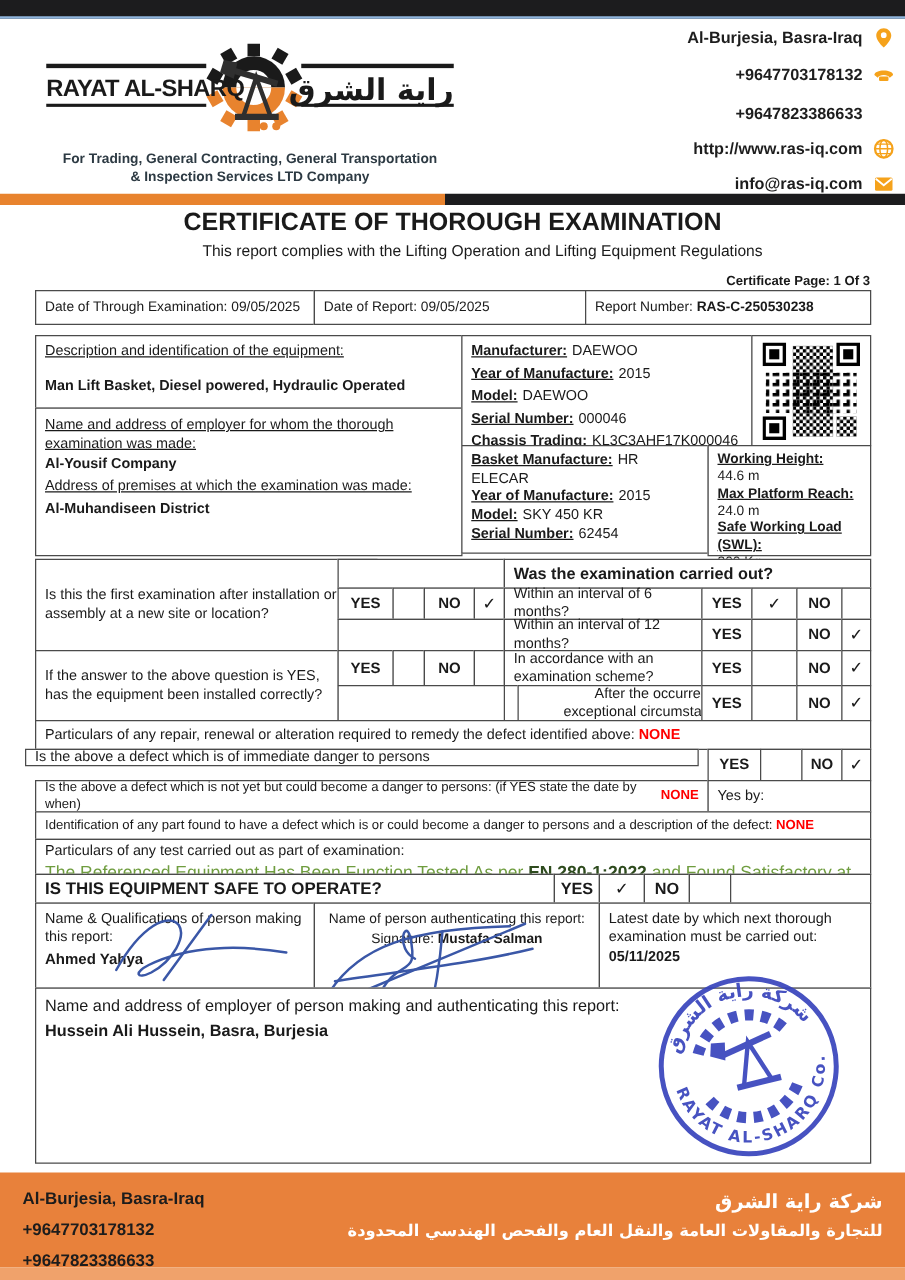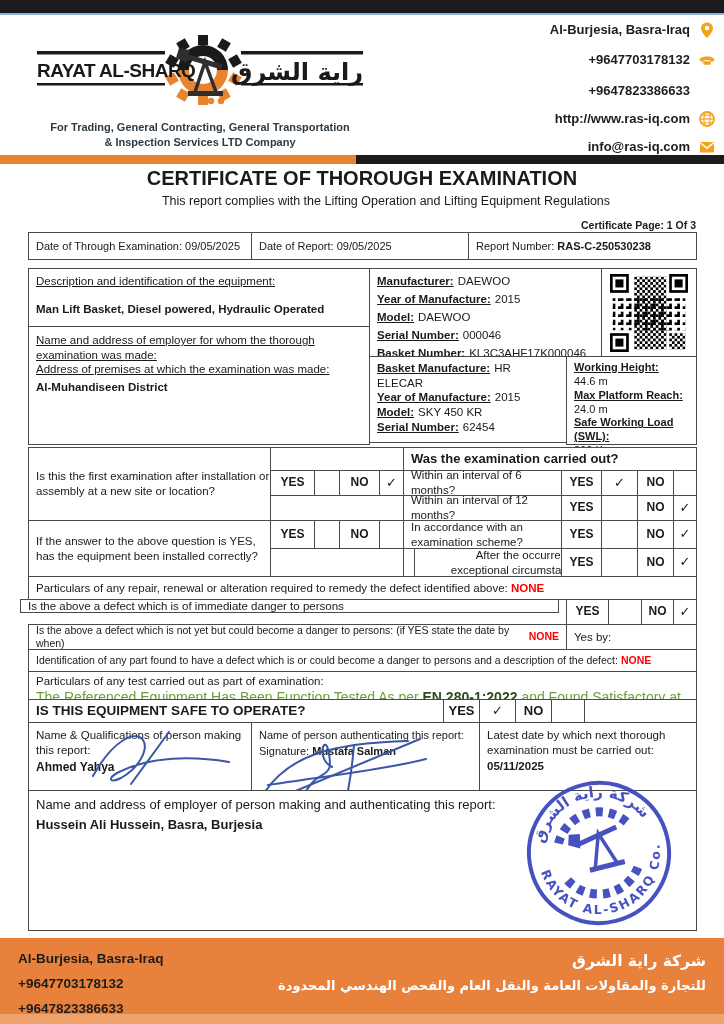--- a/index.html
+++ b/index.html
@@ -136,29 +136,30 @@
 <div class="c vc nw" style="left:468px;top:232px;width:229px;height:28px;font-size:11px;">
   <span>Report Number:</span>&nbsp;<span class="b">RAS-C-250530238</span>
 </div>
 
 <div class="c" style="left:28px;top:268px;width:342px;height:59px;padding-top:5px;">
   <div class="u">Description and identification of the equipment:</div>
   <div class="b" style="margin-top:13px;">Man Lift Basket, Diesel powered, Hydraulic Operated</div>
 </div>
 <div class="c" style="left:28px;top:326px;width:342px;height:119px;padding-top:6px;">
   <div class="u">Name and address of employer for whom the thorough examination was made:</div>
+  <div class="b" style="margin:2px 0 3px;">Al-Yousif Company</div>
   <div class="u">Address of premises at which the examination was made:</div>
   <div class="b" style="margin-top:3px;">Al-Muhandiseen District</div>
 </div>
 <div class="c" style="left:369px;top:268px;width:233px;height:89px;padding-top:5px;">
   <div class="spec-line"><span class="b u lbl">Manufacturer:</span><span>DAEWOO</span></div>
   <div class="spec-line"><span class="b u lbl">Year of Manufacture:</span><span>2015</span></div>
   <div class="spec-line"><span class="b u lbl">Model:</span><span>DAEWOO</span></div>
   <div class="spec-line"><span class="b u lbl">Serial Number:</span><span>000046</span></div>
-  <div class="spec-line"><span class="b u lbl">Basket Number:</span><span>KL3C3AHF17K000046</span></div>
+  <div class="spec-line"><span class="b u lbl">Chassis Trading:</span><span>KL3C3AHF17K000046</span></div>
   <div class="spec-line"><span class="b u lbl">Plate Number:</span><span>A 62454 Basra</span></div>
 </div>
 <div class="c ctr" style="left:601px;top:268px;width:96px;height:89px;padding:2px;">
   <svg width="78" height="78" viewBox="0 0 29 29">
     <rect width="29" height="29" fill="#fff"></rect>
     <defs>
       <pattern id="qp" width="2" height="2" patternUnits="userSpaceOnUse">
         <rect width="1" height="1" fill="#000"></rect>
           <rect x="1" y="1" width="1" height="1" fill="#000"></rect>
       </pattern>
@@ -279,21 +280,21 @@
 <div class="c ctr yn" style="left:443px;top:699px;width:37px;height:24px;font-size:13px;">YES</div>
 <div class="c ctr chk" style="left:479px;top:699px;width:37px;height:24px;">✓</div>
 <div class="c ctr yn" style="left:515px;top:699px;width:37px;height:24px;font-size:13px;">NO</div>
 <div class="c" style="left:551px;top:699px;width:34px;height:24px;"></div>
 <div class="c" style="left:584px;top:699px;width:113px;height:24px;"></div>
 
 <div class="c" style="left:28px;top:722px;width:224px;height:69px;padding-top:5px;">
   <div>Name &amp; Qualifications of person making this report:</div>
   <div class="b" style="font-size:12px;margin-top:3px;">Ahmed Yahya</div>
 </div>
-<div class="c" style="left:251px;top:722px;width:229px;height:69px;padding-top:5px;font-size:11px;">
+<div class="c" style="left:251px;top:722px;width:229px;height:69px;padding-top:5px;font-size:11px;text-align:center;">
   <div>Name of person authenticating this report:</div>
   <div style="margin-top:2px;">
     <span>Signature:</span>
     <span class="b">Mustafa Salman</span>
   </div>
 </div>
 <div class="c" style="left:479px;top:722px;width:218px;height:69px;padding-top:5px;">
   <div>Latest date by which next thorough examination must be carried out:</div>
   <div class="b" style="margin-top:2px;">05/11/2025</div>
 </div>

